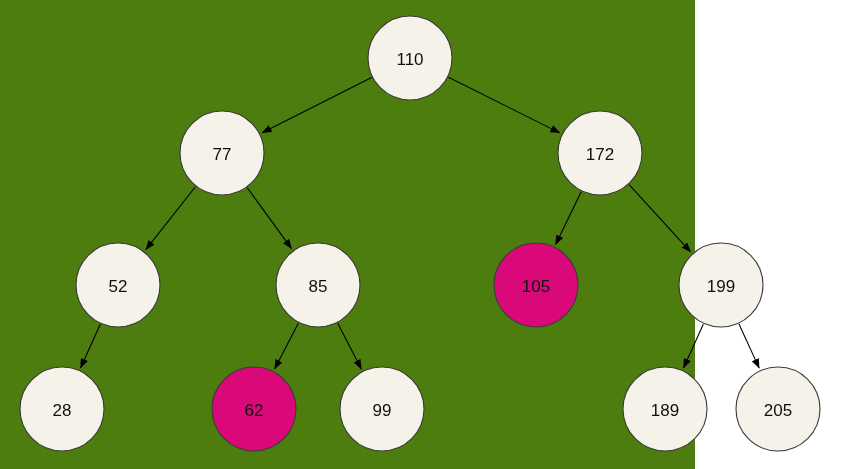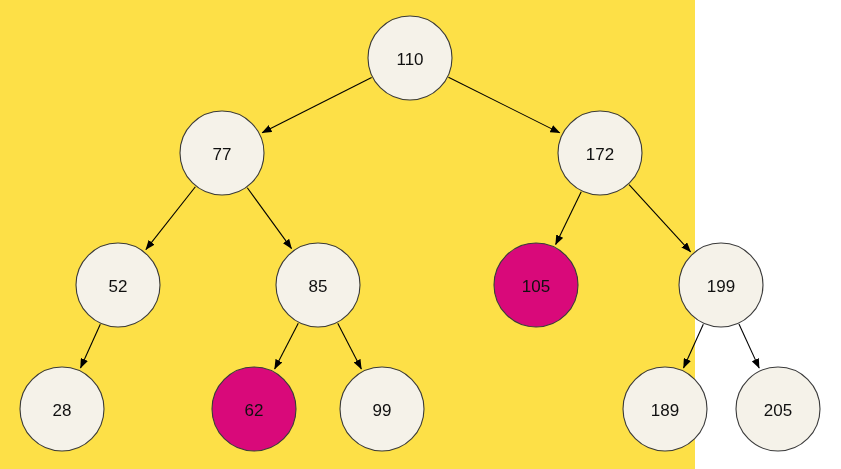--- a/index.html
+++ b/index.html
@@ -10,21 +10,21 @@
   body {
     width: 841px;
     height: 469px;
     font-family: "Liberation Sans", sans-serif;
     overflow: hidden;
   }
   #tree-canvas {
     position: relative;
     width: 695px;
     height: 469px;
-    background: #fde047;
+    background: #4d7c0f;
   }
   svg.tree-svg {
     position: absolute;
     top: 0;
     left: 0;
     width: 841px;
     height: 469px;
     display: block;
   }
   .node-circle {

